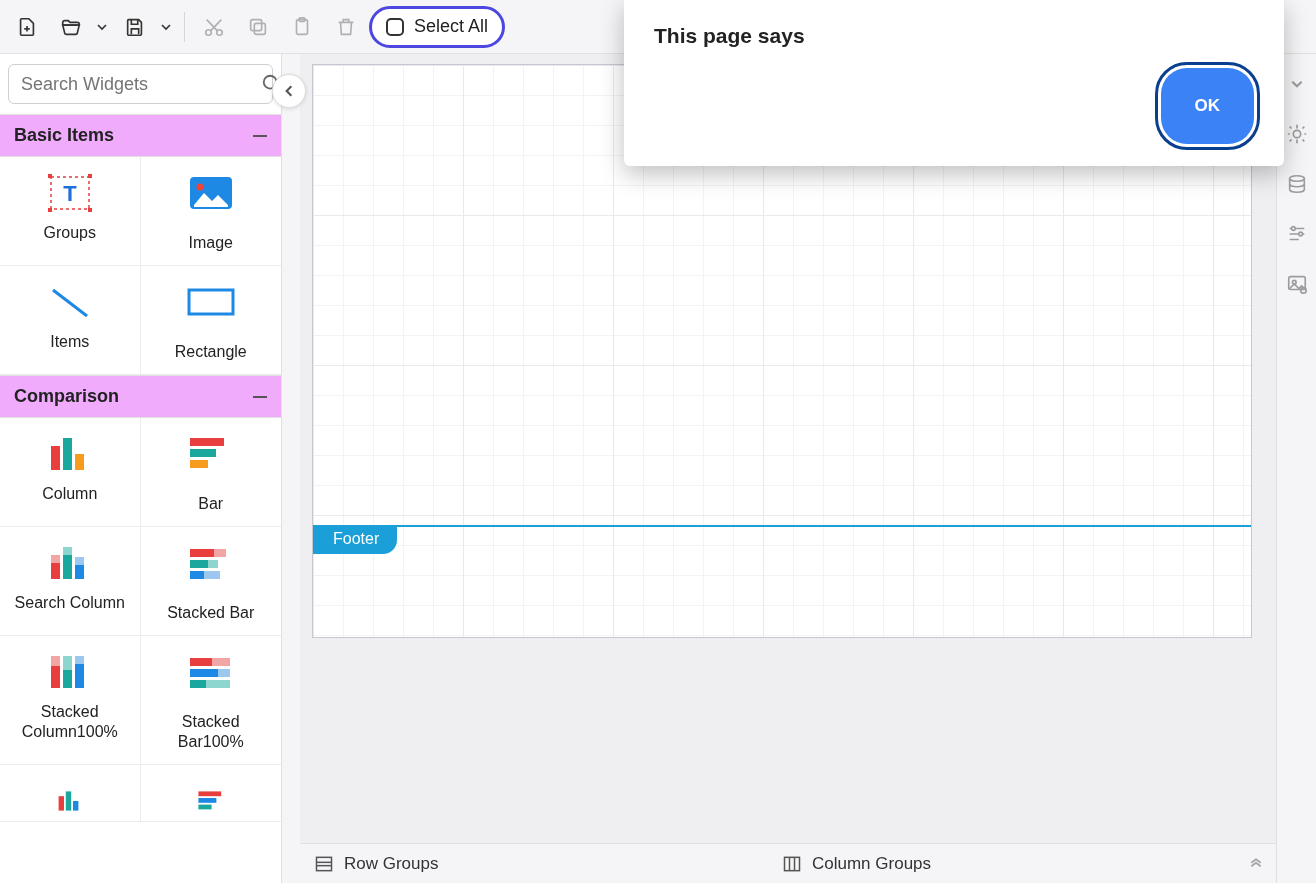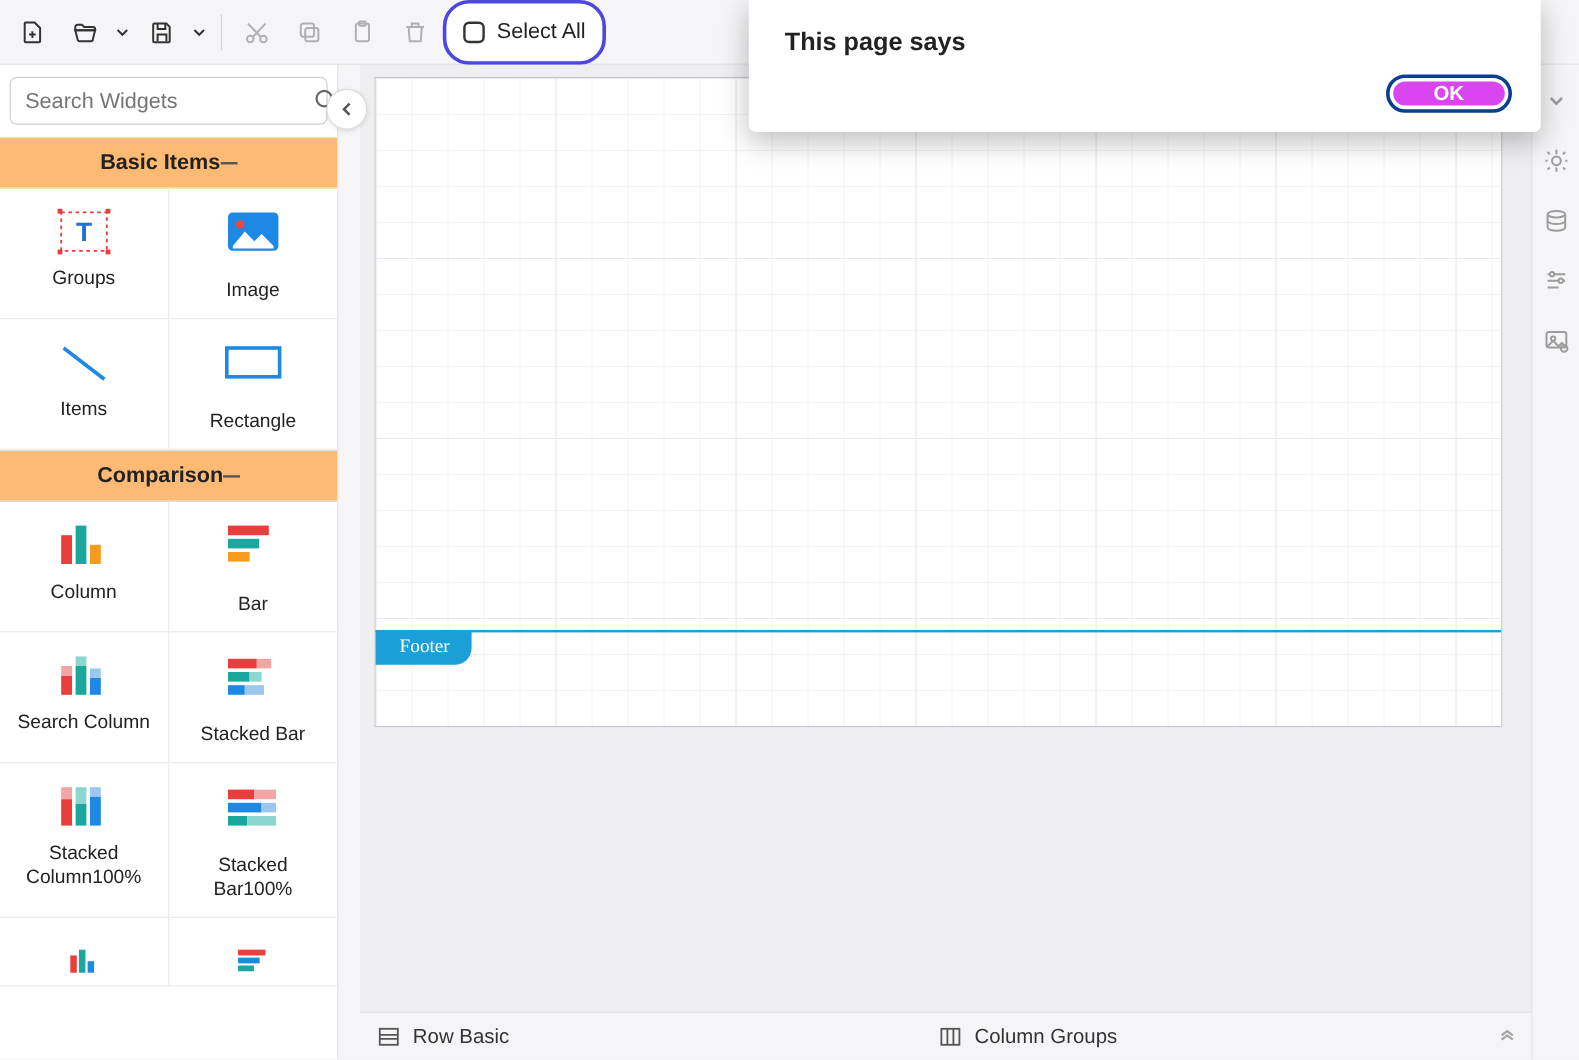--- a/index.html
+++ b/index.html
@@ -3,68 +3,68 @@
 <meta charset="utf-8">
 <style>
   * { box-sizing: border-box; margin: 0; padding: 0; }
   body { font-family: "Segoe UI", Arial, sans-serif; background: #f5f5f7; width: 1316px; height: 883px; overflow: hidden; position: relative; color: #222; }
   
   
   .toolbar { display: flex; align-items: center; height: 54px; background: #f5f5f7; border-bottom: 1px solid #e0e0e0; padding: 0 6px; gap: 2px; }
   .tb-btn { display: flex; align-items: center; justify-content: center; width: 42px; height: 42px; border-radius: 4px; border: none; background: transparent; cursor: pointer; }
   .tb-btn.disabled svg { opacity: 0.35; }
   .tb-sep { width: 1px; height: 30px; background: #d5d5db; margin: 0 6px; }
-  .tb-btn-wide { display: flex; align-items: center; gap: 10px; height: 54px; padding: 0 14px; border-radius: 22px; border: 3px solid #4b47e0; background: #fff; cursor: pointer; font-size: 18px; color: #222; }
+  .tb-btn-wide { display: flex; align-items: center; gap: 10px; height: 42px; padding: 0 14px; border-radius: 22px; border: 3px solid #4b47e0; background: #fff; cursor: pointer; font-size: 18px; color: #222; }
   .tb-btn-wide .sq { width: 18px; height: 18px; border: 2.2px solid #333; border-radius: 5px; display: inline-block; }
   .tb-btn-group { display: flex; align-items: center; }
   .chev { width: 12px; height: 12px; display: inline-flex; align-items: center; justify-content: center; }
   .chev svg { width: 12px; height: 12px; }
 
   
   .sidebar { position: absolute; top: 54px; left: 0; width: 282px; bottom: 0; background: #fff; border-right: 1px solid #e0e0e0; display: flex; flex-direction: column; }
   .search-wrap { padding: 10px 8px; }
   .search { display: flex; align-items: center; border: 1px solid #cfcfd6; border-radius: 6px; padding: 8px 12px; gap: 8px; background:#fff; }
   .search input { border: none; outline: none; flex: 1; font-size: 18px; background: transparent; color: #666; }
-  .group-header { display: flex; align-items: center; justify-content: center; padding: 10px 14px; background: #fdba74; border-top: 1px solid #e0e0e0; border-bottom: 1px solid #e0e0e0; font-weight: 600; font-size: 18px; }
+  .group-header { display: flex; align-items: center; justify-content: space-between; padding: 10px 14px; background: #f0abfc; border-top: 1px solid #e0e0e0; border-bottom: 1px solid #e0e0e0; font-weight: 600; font-size: 18px; }
   .collapse-icon { width: 14px; height: 2px; background: #555; }
   .widget-grid { display: grid; grid-template-columns: 1fr 1fr; }
   .widget-cell { border-right: 1px solid #ececf0; border-bottom: 1px solid #ececf0; padding: 16px 8px 12px; display: flex; flex-direction: column; align-items: center; gap: 10px; cursor: pointer; }
   .widget-cell:nth-child(2n) { border-right: none; gap: 20px; }
   .widget-icon { width: 56px; height: 40px; display: flex; align-items: center; justify-content: center; }
   .widget-label { font-size: 16px; text-align: center; line-height: 1.25; }
   .sidebar-scroll { overflow-y: auto; flex:1; scrollbar-width: thin; }
   .sidebar-scroll::-webkit-scrollbar { width: 10px; }
   .sidebar-scroll::-webkit-scrollbar-thumb { background: #c2c2c9; border-radius: 5px; }
 
   
   .collapse-handle { position: absolute; top: 74px; left: 272px; width: 34px; height: 34px; background: #fff; border: 1px solid #ddd; border-radius: 50%; display: flex; align-items: center; justify-content: center; box-shadow: 0 1px 4px rgba(0,0,0,0.12); z-index: 5; cursor: pointer;}
   
   
   .canvas-area { position: absolute; top: 54px; left: 300px; right: 40px; bottom: 40px; background: #efeff2; overflow: auto; }
   .canvas-page { position: relative; margin: 10px 12px; width: 940px; background: #fff; border: 1px solid #c7c7cf; background-image: linear-gradient(#e9e9ee 1px, transparent 1px), linear-gradient(90deg, #e9e9ee 1px, transparent 1px), linear-gradient(#f3f3f6 1px, transparent 1px), linear-gradient(90deg, #f3f3f6 1px, transparent 1px); background-size: 150px 150px, 150px 150px, 30px 30px, 30px 30px; }
   .canvas-body { height: 460px; }
-  .footer-block { position: relative; height: 80px; font-family: Liberation Serif, serif; }
+  .footer-block { position: relative; height: 112px; }
   .footer-divider { position:absolute; top:0; left:0; right:0; height:2px; background:#1a9fd9; }
   .footer-tab { position: absolute; top: 0; left: 0; background: #1a9fd9; color: #fff; padding: 5px 18px 6px 20px; border-bottom-right-radius: 14px; font-size: 16px; }
 
   
   .right-rail { position: absolute; top: 54px; right: 0; bottom: 0; width: 40px; background: #f5f5f7; border-left: 1px solid #e0e0e0; display: flex; flex-direction: column; align-items: center; gap: 22px; padding-top: 16px; }
   .rail-btn { width: 28px; height: 28px; display:flex; align-items:center; justify-content:center; cursor:pointer; opacity: .55; }
 
   
   .bottom-bar { position: absolute; bottom: 0; left: 300px; right: 40px; height: 40px; background: #f5f5f7; border-top: 1px solid #e0e0e0; display: flex; align-items: center; }
   .bbar-cell { flex: 1; display: flex; align-items: center; gap: 10px; padding-left: 14px; font-size: 17px; color: #333; cursor: pointer; }
   .bbar-exp { width: 40px; display: flex; align-items: center; justify-content: center; cursor: pointer; opacity:.5; }
 
   
   .dialog { position: absolute; top: 0; left: 624px; width: 660px; background: #fff; box-shadow: 0 8px 24px rgba(0,0,0,0.25); padding: 24px 30px 22px; border-radius: 0 0 6px 6px; z-index: 100; }
   .dialog-title { font-size: 21px; font-weight: 700; margin-bottom: 20px; }
   .dialog-msg { font-size: 18px; margin-bottom: 26px; }
   .dialog-actions { display: flex; justify-content: flex-end; }
-  .dialog-ok { background: #d946ef; color: #fff; border: none; font-weight: 700; font-size: 17px; padding: 0 34px; border-radius: 26px; outline: 3px solid #0a3f8f; outline-offset: 3px; cursor: pointer; text-align: center; }
+  .dialog-ok { background: #3b82f6; color: #fff; border: none; font-weight: 700; font-size: 17px; padding: 28px 34px; border-radius: 26px; outline: 3px solid #0a3f8f; outline-offset: 3px; cursor: pointer; text-align: center; }
 
   svg { display: block; }
 </style>
 </head>
 <body>
 
 <div class="toolbar">
   <button class="tb-btn">
     <svg width="22" height="22" viewBox="0 0 24 24" fill="none" stroke="#333" stroke-width="1.8">
         <path d="M14 3H6a1 1 0 0 0-1 1v16a1 1 0 0 0 1 1h12a1 1 0 0 0 1-1V8l-5-5z"></path>
@@ -347,21 +347,21 @@
 
 <div class="bottom-bar">
   <div class="bbar-cell">
     <span>
       <svg width="20" height="20" viewBox="0 0 24 24" fill="none" stroke="#555" stroke-width="1.8">
           <rect x="3" y="4" width="18" height="16"></rect>
           <line x1="3" y1="10" x2="21" y2="10"></line>
           <line x1="3" y1="14" x2="21" y2="14"></line>
         </svg>
     </span>
-    <span>Row Basic</span>
+    <span>Row Groups</span>
   </div>
   <div class="bbar-cell">
     <span>
       <svg width="20" height="20" viewBox="0 0 24 24" fill="none" stroke="#555" stroke-width="1.8">
           <rect x="3" y="4" width="18" height="16"></rect>
           <line x1="9" y1="4" x2="9" y2="20"></line>
           <line x1="15" y1="4" x2="15" y2="20"></line>
         </svg>
     </span>
     <span>Column Groups</span>

